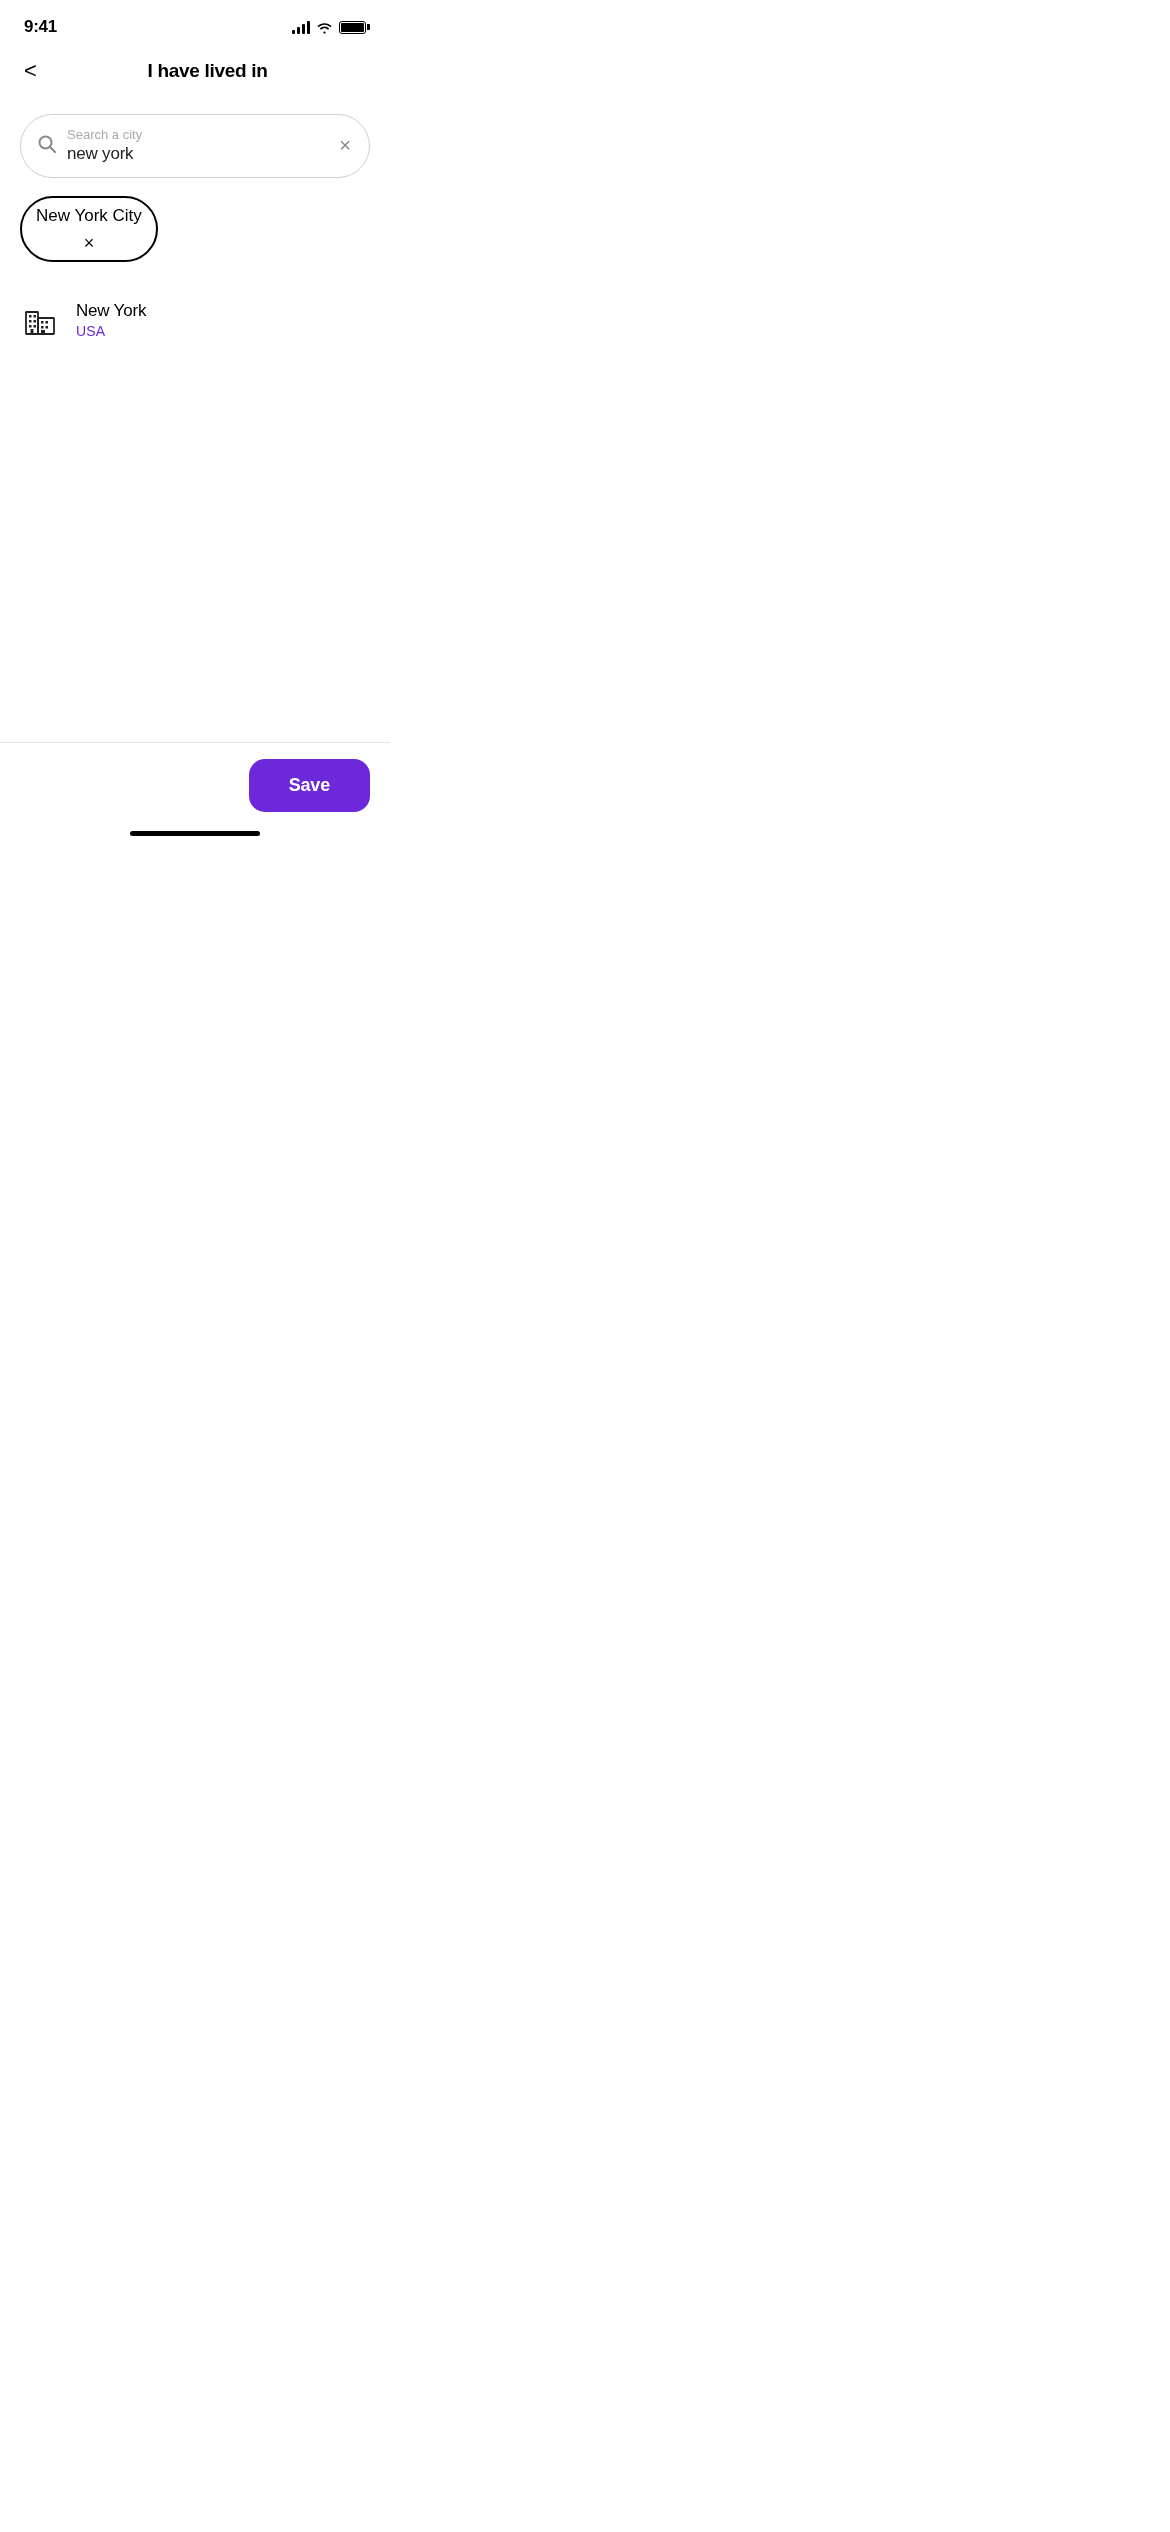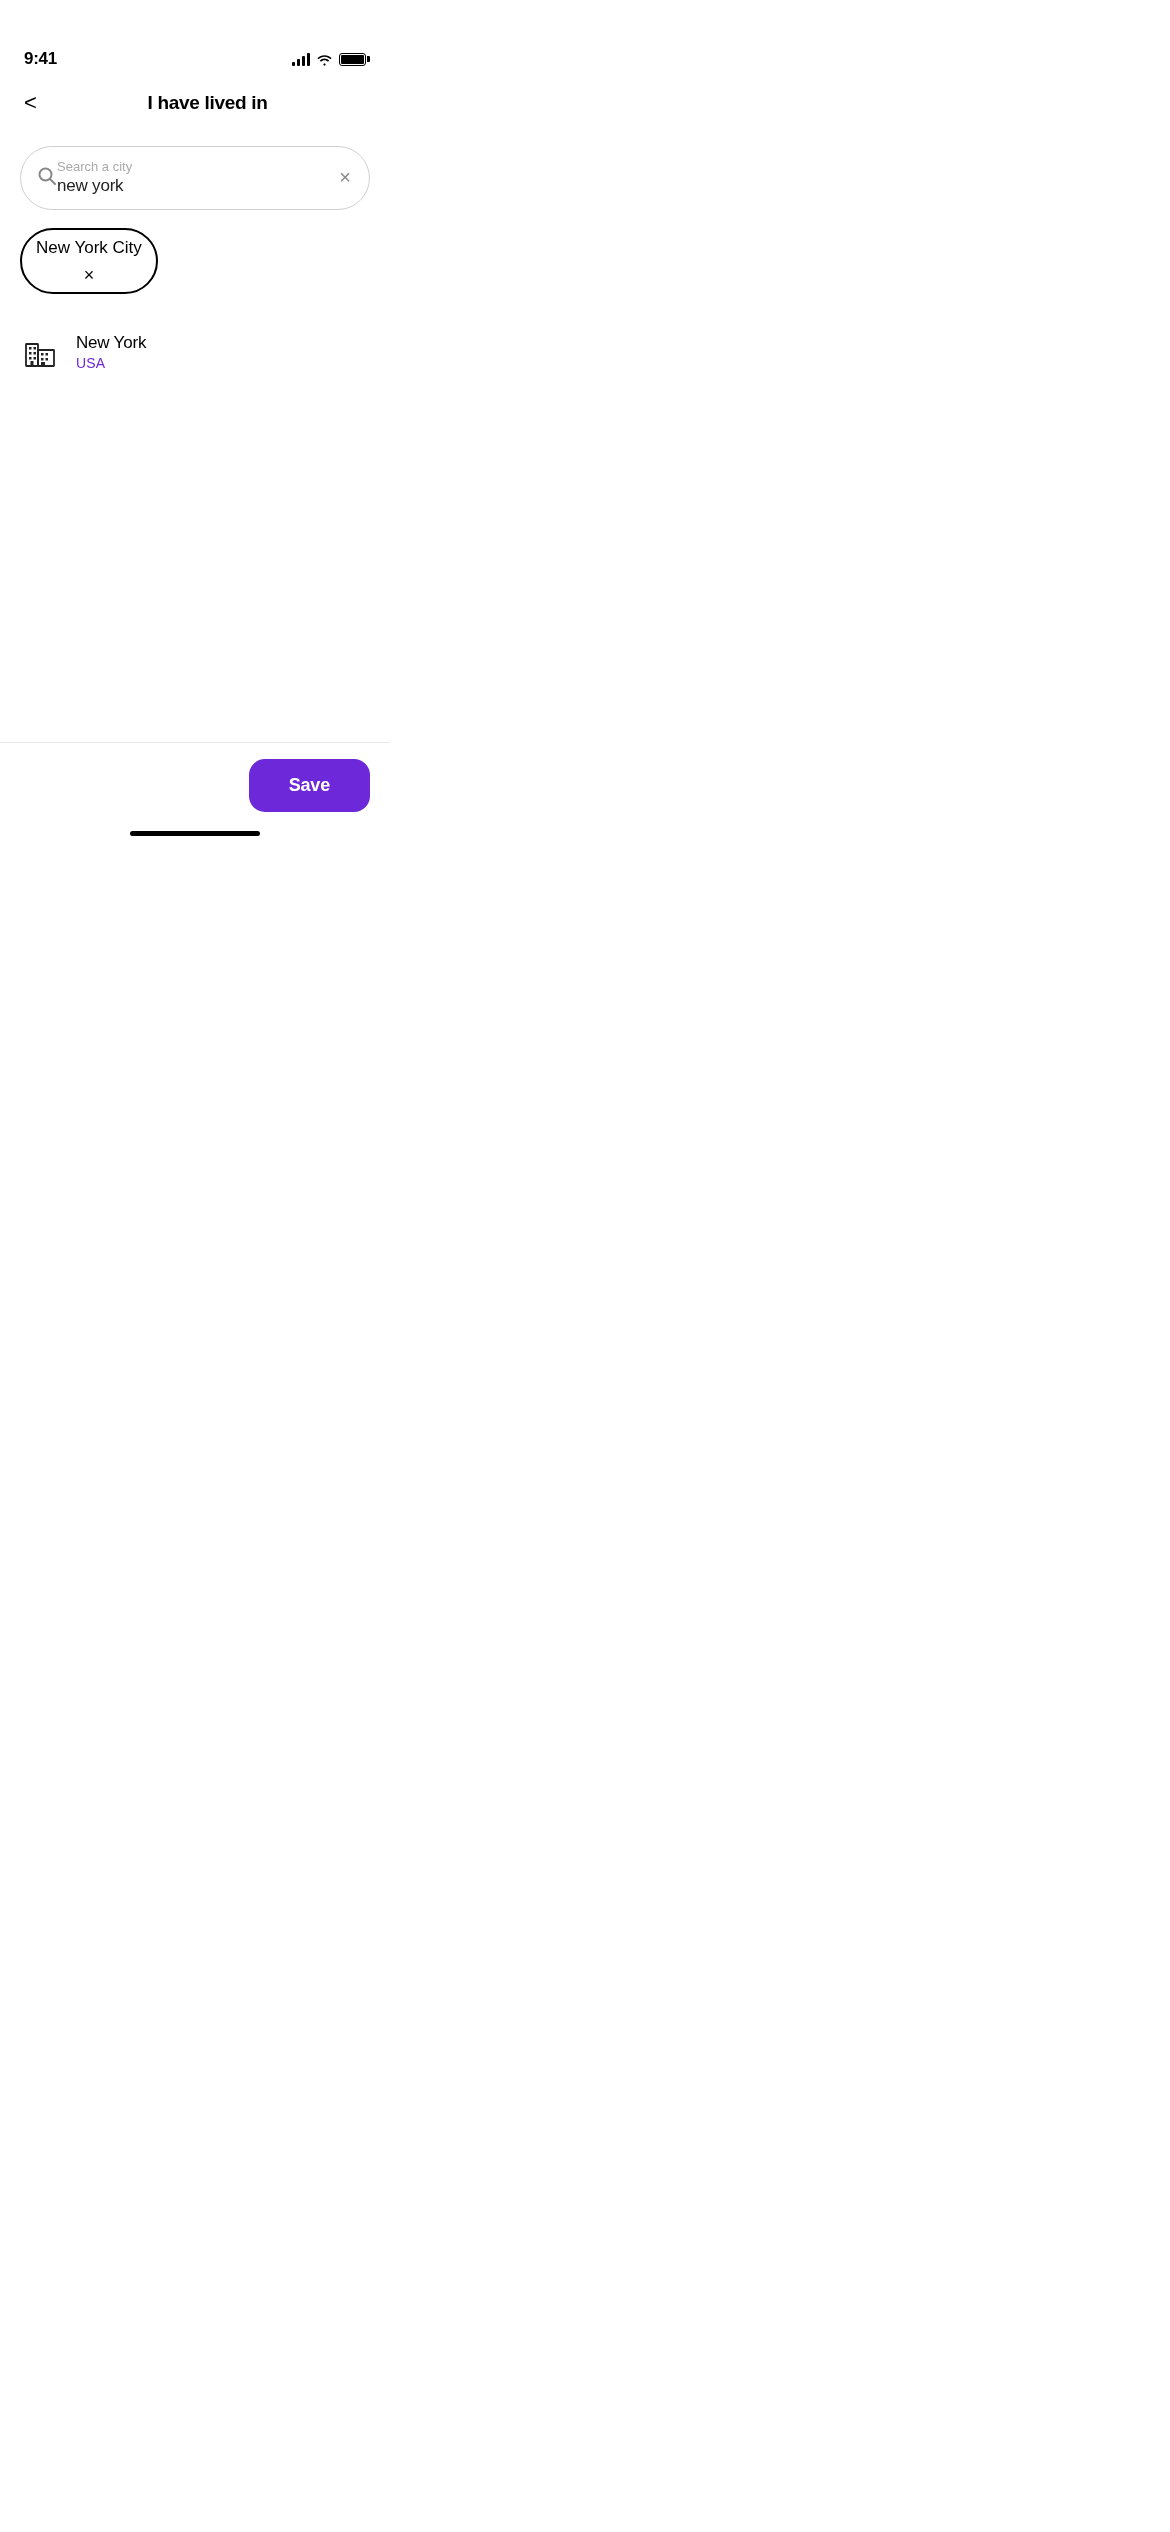--- a/index.html
+++ b/index.html
@@ -18,21 +18,20 @@
       position: relative;
     }
 
     
     .status-bar {
       display: flex;
       justify-content: space-between;
       align-items: center;
       padding: 14px 24px 8px 24px;
       height: 48px;
-      margin-top: 32px;
     }
 
     .status-time {
       font-size: 17px;
       font-weight: 600;
       color: #000;
       letter-spacing: -0.3px;
     }
 
     .status-icons {
@@ -122,20 +121,21 @@
     .search-container {
       padding: 16px 20px 12px;
     }
 
     .search-box {
       display: flex;
       align-items: center;
       border: 1.5px solid #d0d0d0;
       border-radius: 50px;
       padding: 12px 16px;
+      gap: 10px;
       background: #fff;
     }
 
     .search-icon-wrap {
       color: #888;
       flex-shrink: 0;
     }
 
     .search-input-area {
       flex: 1;

